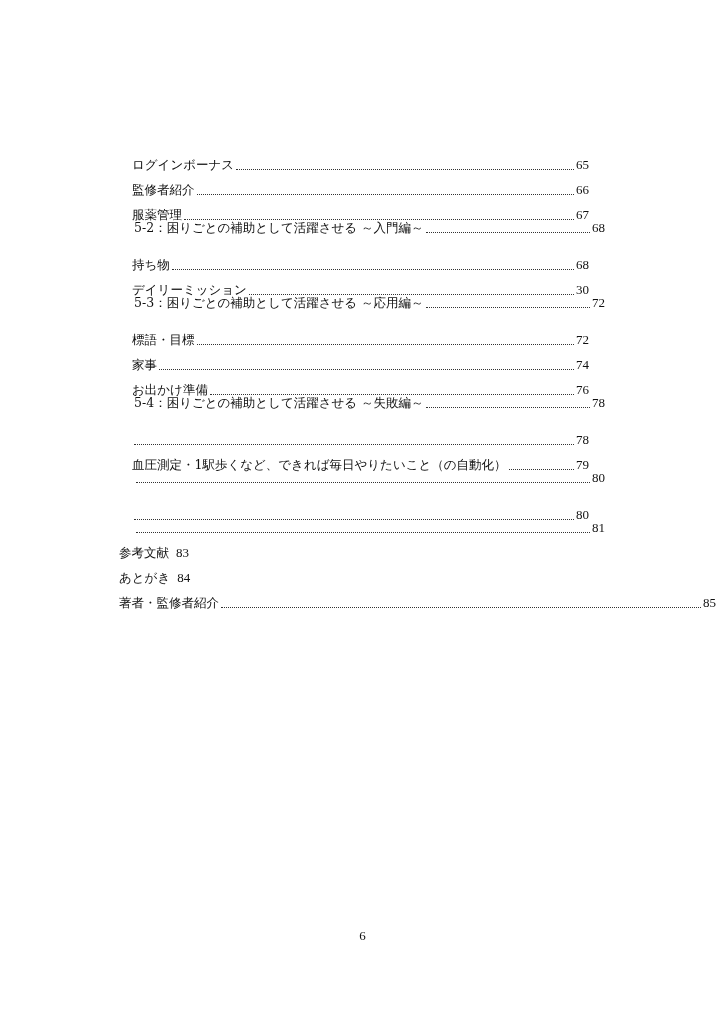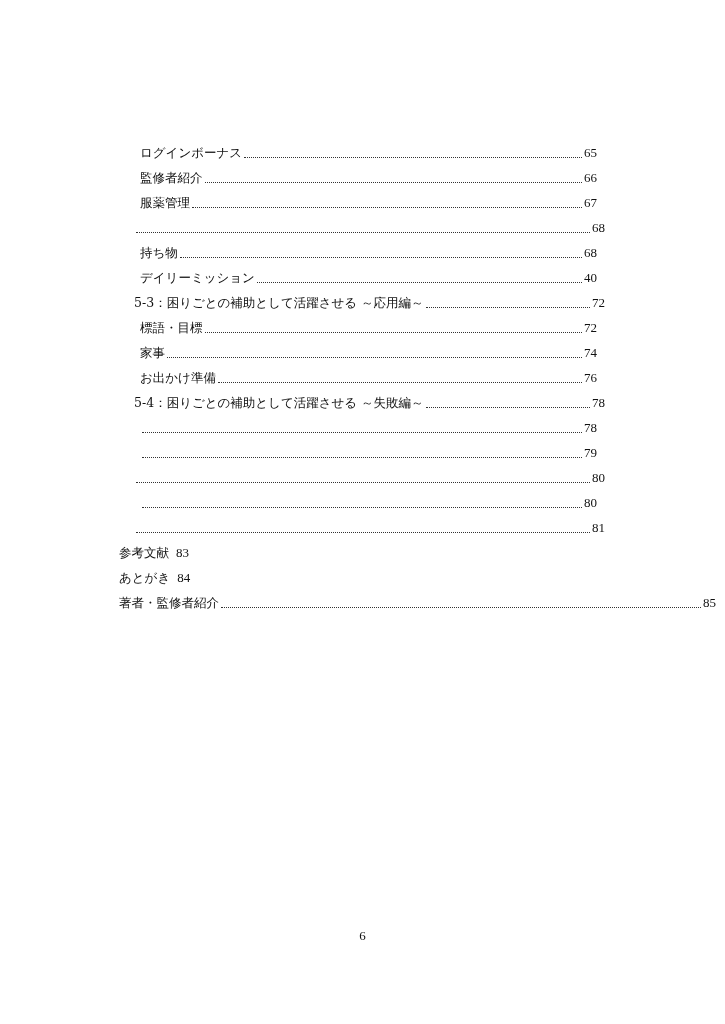--- a/index.html
+++ b/index.html
@@ -43,21 +43,21 @@
       margin-bottom: 6px;
     }
     .toc-row .page {
       flex: 0 0 auto;
       font-family: "Liberation Serif", serif;
       font-size: 13px;
     }
     .toc-row.no-leader .page {
       margin-left: 7px;
     }
-    .lvl2 { left: 140px; width: 457px; }
+    .lvl2 { left: 132px; width: 457px; margin-top: 12px; }
     .lvl1 { left: 134px; width: 471px; }
     .lvl0 { left: 119px; text-align: right; }
     .lvl0.full { width: 597px; }
     .page-number {
       position: absolute;
       top: 928px;
       left: 0;
       width: 725px;
       text-align: center;
       font-family: "Liberation Serif", serif;
@@ -77,32 +77,33 @@
     <span class="label">監修者紹介</span>
     <span class="leader"></span>
     <span class="page">66</span>
   </div>
   <div class="toc-row lvl2" style="top:50px">
     <span class="label">服薬管理</span>
     <span class="leader"></span>
     <span class="page">67</span>
   </div>
   <div class="toc-row lvl1" style="top:75px">
+    <span class="label">5-2：困りごとの補助として活躍させる ～入門編～</span>
     <span class="leader"></span>
     <span class="page">68</span>
   </div>
   <div class="toc-row lvl2" style="top:100px">
     <span class="label">持ち物</span>
     <span class="leader"></span>
     <span class="page">68</span>
   </div>
   <div class="toc-row lvl2" style="top:125px">
     <span class="label">デイリーミッション</span>
     <span class="leader"></span>
-    <span class="page">40</span>
+    <span class="page">30</span>
   </div>
   <div class="toc-row lvl1" style="top:150px">
     <span class="label">5-3：困りごとの補助として活躍させる ～応用編～</span>
     <span class="leader"></span>
     <span class="page">72</span>
   </div>
   <div class="toc-row lvl2" style="top:175px">
     <span class="label">標語・目標</span>
     <span class="leader"></span>
     <span class="page">72</span>
@@ -120,20 +121,21 @@
   <div class="toc-row lvl1" style="top:250px">
     <span class="label">5-4：困りごとの補助として活躍させる ～失敗編～</span>
     <span class="leader"></span>
     <span class="page">78</span>
   </div>
   <div class="toc-row lvl2" style="top:275px">
     <span class="leader"></span>
     <span class="page">78</span>
   </div>
   <div class="toc-row lvl2" style="top:300px">
+    <span class="label">血圧測定・1駅歩くなど、できれば毎日やりたいこと（の自動化）</span>
     <span class="leader"></span>
     <span class="page">79</span>
   </div>
   <div class="toc-row lvl1" style="top:325px">
     <span class="leader"></span>
     <span class="page">80</span>
   </div>
   <div class="toc-row lvl2" style="top:350px">
     <span class="leader"></span>
     <span class="page">80</span>

